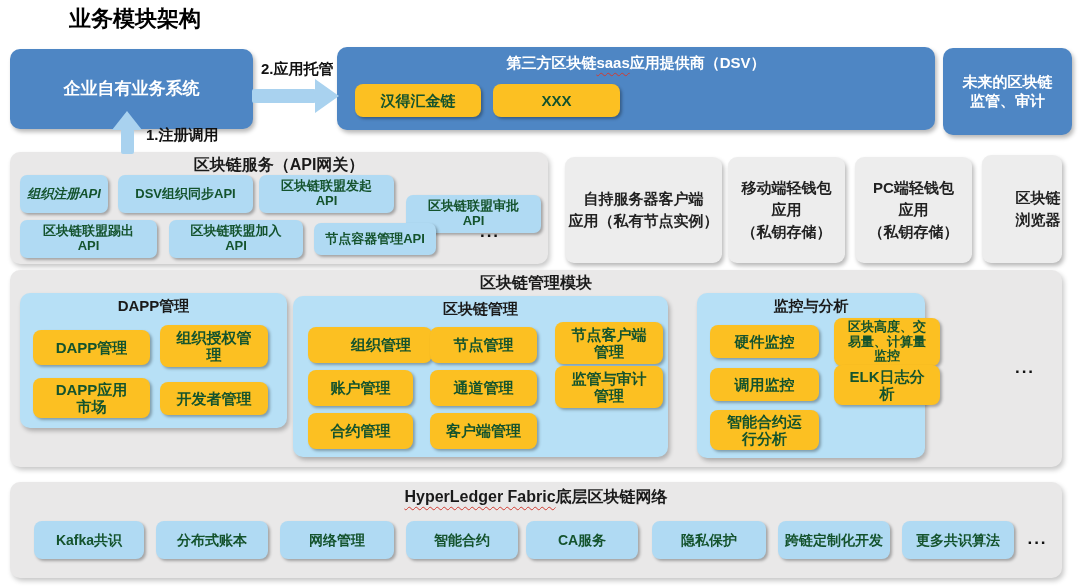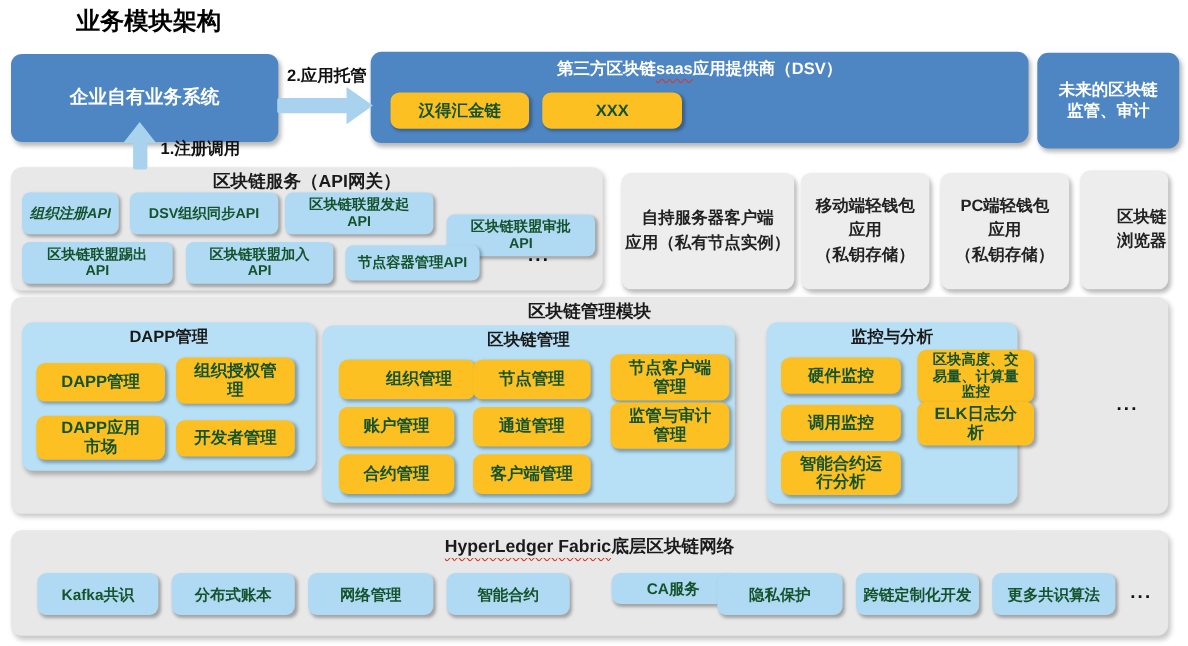--- a/index.html
+++ b/index.html
@@ -144,20 +144,20 @@
 
     <div class="more" style="left:985px; top:88px; width:60px;">...</div>
   </div>
 
   <div class="gray-panel" style="left:10px; top:482px; width:1052px; height:96px;">
     <div class="panel-title" style="top:5px;"><span class="wavy">HyperLedger Fabric</span><span>底层区块链网络</span></div>
     <div class="chip chip-blue net-chip" style="left:146px; top:39px; width:112px; height:38px;">分布式账本</div>
     <div class="chip chip-blue net-chip" style="left:24px;  top:39px; width:110px; height:38px;">Kafka共识</div>
     <div class="chip chip-blue net-chip" style="left:270px; top:39px; width:114px; height:38px;">网络管理</div>
     <div class="chip chip-blue net-chip" style="left:396px; top:39px; width:112px; height:38px;">智能合约</div>
-    <div class="chip chip-blue net-chip" style="left:546px; top:39px; width:112px; height:28px;">CA服务</div>
+    <div class="chip chip-blue net-chip" style="left:516px; top:39px; width:112px; height:38px;">CA服务</div>
     <div class="chip chip-blue net-chip" style="left:642px; top:39px; width:114px; height:38px;">隐私保护</div>
     <div class="chip chip-blue net-chip" style="left:768px; top:39px; width:112px; height:38px;">跨链定制化开发</div>
     <div class="chip chip-blue net-chip" style="left:892px; top:39px; width:112px; height:38px;">更多共识算法</div>
     <div class="more" style="left:1005px; top:47px; width:45px;">...</div>
   </div>
 
 </div>
 
 </body></html>

